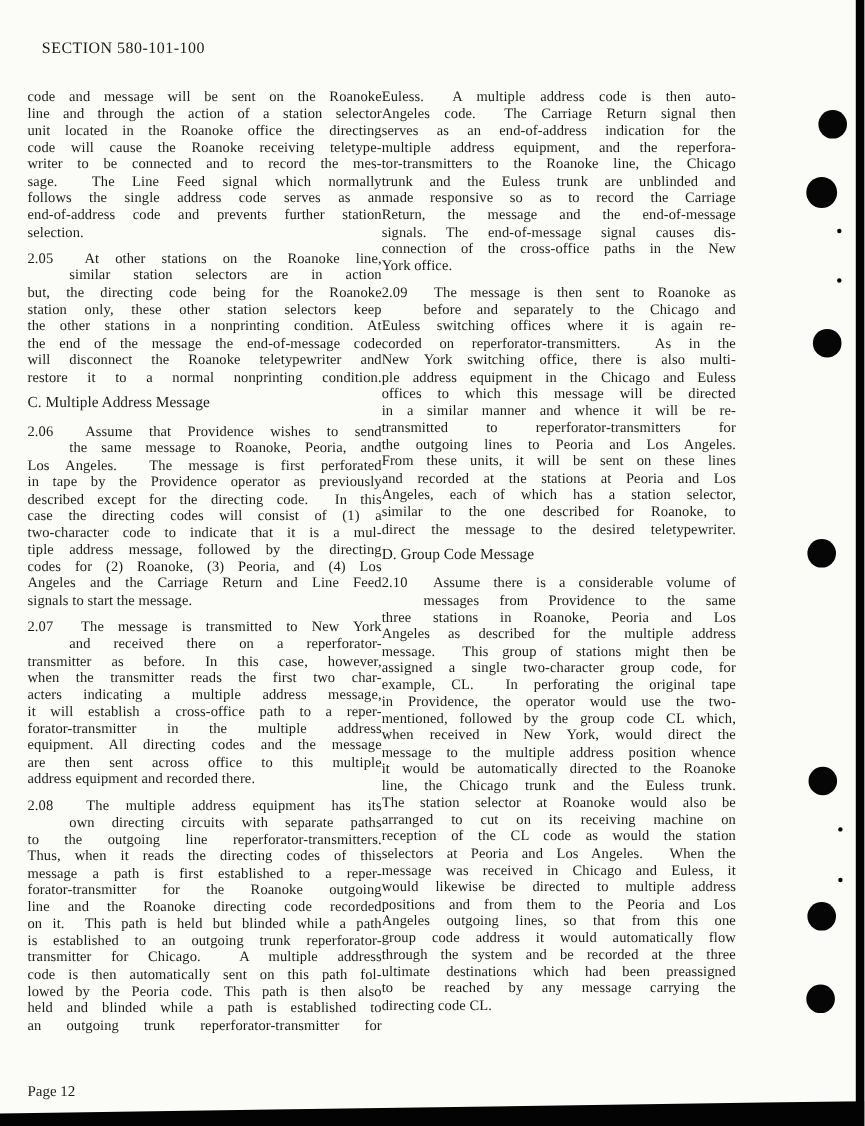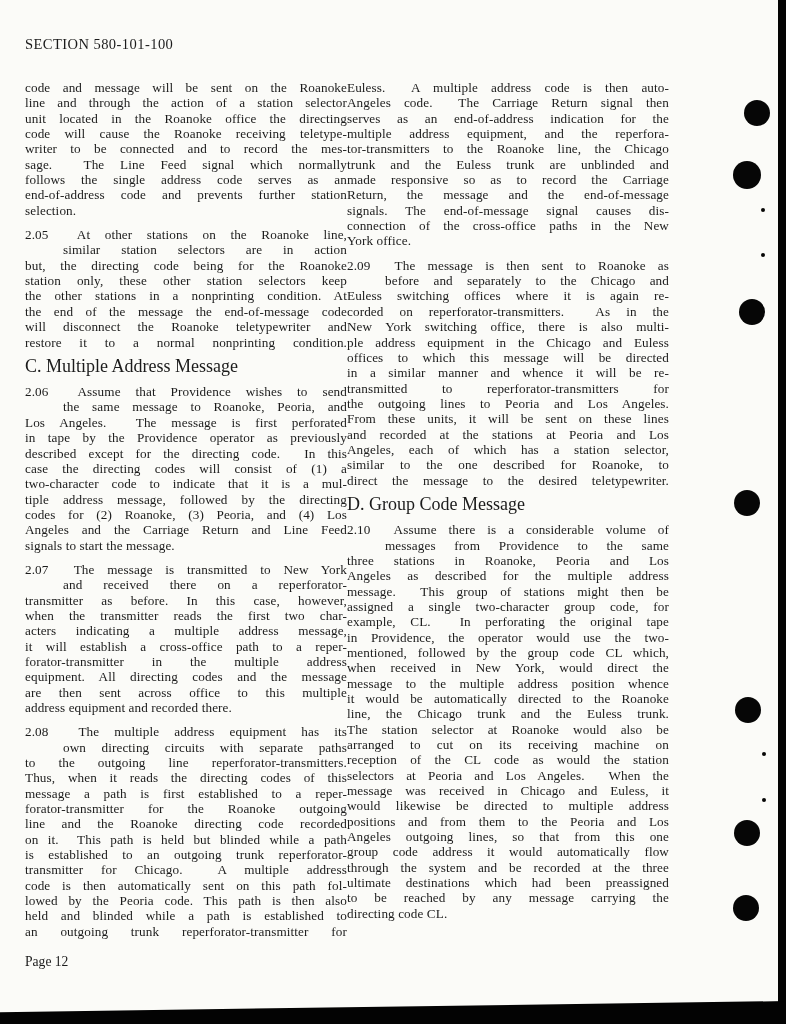--- a/index.html
+++ b/index.html
@@ -5,42 +5,42 @@
   html, body { margin:0; padding:0; }
   body {
     width:786px; height:1024px;
     position:relative; overflow:hidden;
     background:#fbfbf8;
     font-family:"Liberation Serif", serif;
     color:#1b1b1b;
     -webkit-font-smoothing:antialiased;
   }
   .header {
-    position:absolute; left:25px; top:36px;
+    position:absolute; left:38px; top:36px;
     font-size:14.5px; letter-spacing:0.45px;
   }
   .columns {
     position:absolute; left:25px; top:80px;
     width:700px; display:flex; 
   }
   .col { width:322px; }
   .para { margin:0 0 9px 0; }
   .heading {
     margin:1px 0 10px 0;
-    font-size:18px; line-height:15.3px;
+    font-size:14px; line-height:15.3px;
   }
   .line {
     font-size:13.2px; line-height:15.35px;
     text-align:justify; text-align-last:justify;
     letter-spacing:0.1px;
   }
   .line.indent { padding-left:38px; }
   .line.endleft { text-align-last:left; }
   .footer {
-    position:absolute; left:25px; top:954px;
+    position:absolute; left:25px; top:984px;
     font-size:13.6px;
   }
   .dot { position:absolute; background:#060606; border-radius:50%; }
   .right-bar {
     position:absolute; top:0; right:0;
     width:8px; height:1024px; background:#030303;
   }
   .bottom-bar {
     position:absolute; left:0; bottom:0;
     width:786px; height:28px; background:#030303;

